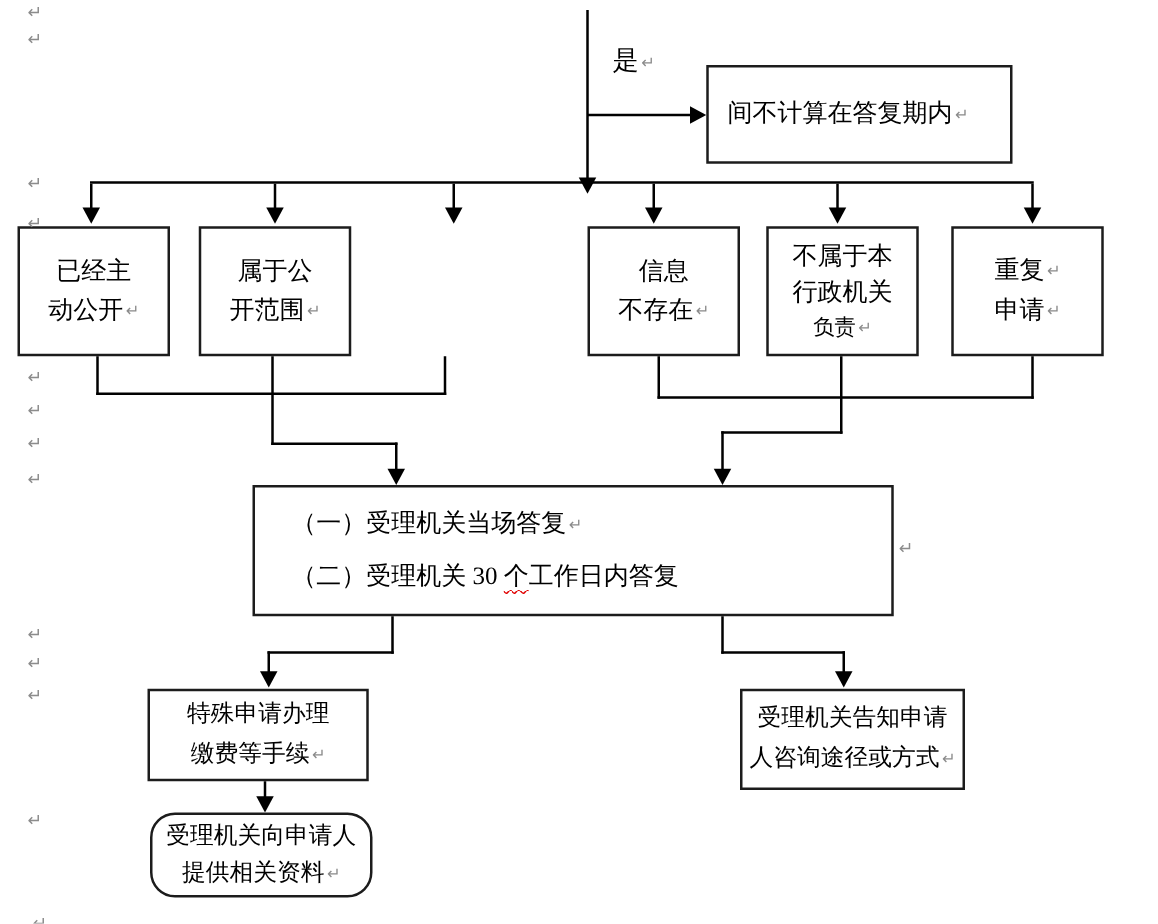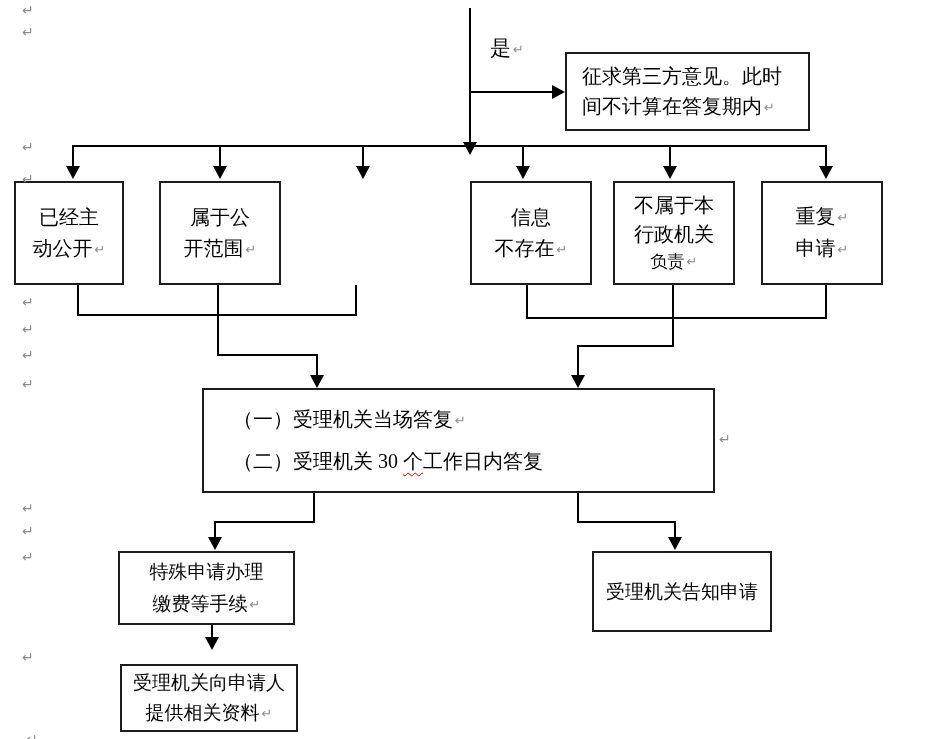--- a/index.html
+++ b/index.html
@@ -40,40 +40,39 @@
 
   <div class="v" style="left:469px;top:8px;height:136px;"></div>
   <div class="arr-d" style="left:463px;top:142px;"></div>
 
   <div class="lbl" style="left:490px;top:34px;"><span>是</span><span class="pm">↵</span></div>
 
   <div class="h" style="left:470px;top:91px;width:84px;"></div>
   <div class="arr-r" style="left:552px;top:85px;"></div>
 
   <div class="box tp-box" style="left:565px;top:52px;width:245px;height:79px;line-height:30px;">
-    <div class="bl"><span>征求第三方意见。此时</span></div>
     <div class="bl"><span>间不计算在答复期内</span><span class="pm">↵</span></div>
   </div>
 
   <div class="h" style="left:72px;top:145px;width:755px;"></div>
 
   <div class="v" style="left:72px;top:147px;height:20px;"></div>
   <div class="arr-d" style="left:66px;top:166px;"></div>
   <div class="v" style="left:219px;top:147px;height:20px;"></div>
   <div class="arr-d" style="left:213px;top:166px;"></div>
   <div class="v" style="left:362px;top:147px;height:20px;"></div>
   <div class="arr-d" style="left:356px;top:166px;"></div>
   <div class="v" style="left:522px;top:147px;height:20px;"></div>
   <div class="arr-d" style="left:516px;top:166px;"></div>
   <div class="v" style="left:669px;top:147px;height:20px;"></div>
   <div class="arr-d" style="left:663px;top:166px;"></div>
   <div class="v" style="left:825px;top:147px;height:20px;"></div>
   <div class="arr-d" style="left:819px;top:166px;"></div>
 
-  <div class="box" style="left:14px;top:181px;width:110px;height:104px;">
+  <div class="box" style="left:14px;top:181px;width:122px;height:104px;">
     <div class="bl"><span>已经主</span></div>
     <div class="bl"><span>动公开</span><span class="pm">↵</span></div>
   </div>
   <div class="box" style="left:159px;top:181px;width:122px;height:104px;">
     <div class="bl"><span>属于公</span></div>
     <div class="bl"><span>开范围</span><span class="pm">↵</span></div>
   </div>
   <div class="box" style="left:470px;top:181px;width:122px;height:104px;">
     <div class="bl"><span>信息</span></div>
     <div class="bl"><span>不存在</span><span class="pm">↵</span></div>
@@ -121,27 +120,28 @@
   <div class="arr-d" style="left:668px;top:537px;"></div>
 
   <div class="box" style="left:118px;top:551px;width:177px;height:74px;font-size:19px;line-height:32px;">
     <div class="bl"><span>特殊申请办理</span></div>
     <div class="bl"><span>缴费等手续</span><span class="pm">↵</span></div>
   </div>
 
   <div class="v" style="left:211px;top:625px;height:13px;"></div>
   <div class="arr-d" style="left:205px;top:637px;"></div>
 
-  <div class="box" style="left:120px;top:664px;width:178px;height:68px;font-size:19px;line-height:30px;">
+  <div class="box" style="left:120px;top:650px;width:178px;height:68px;font-size:19px;line-height:30px;border-radius:20px;">
     <div class="bl"><span>受理机关向申请人</span></div>
     <div class="bl"><span>提供相关资料</span><span class="pm">↵</span></div>
   </div>
 
   <div class="box" style="left:592px;top:551px;width:180px;height:81px;font-size:19px;line-height:32px;">
     <div class="bl"><span>受理机关告知申请</span></div>
+    <div class="bl"><span>人咨询途径或方式</span><span class="pm">↵</span></div>
   </div>
 
   <span class="pm-abs" style="left:22px;top:3px;">↵</span>
   <span class="pm-abs" style="left:22px;top:25px;">↵</span>
   <span class="pm-abs" style="left:22px;top:140px;">↵</span>
   <span class="pm-abs" style="left:22px;top:172px;">↵</span>
   <span class="pm-abs" style="left:22px;top:295px;">↵</span>
   <span class="pm-abs" style="left:22px;top:322px;">↵</span>
   <span class="pm-abs" style="left:22px;top:348px;">↵</span>
   <span class="pm-abs" style="left:22px;top:377px;">↵</span>

